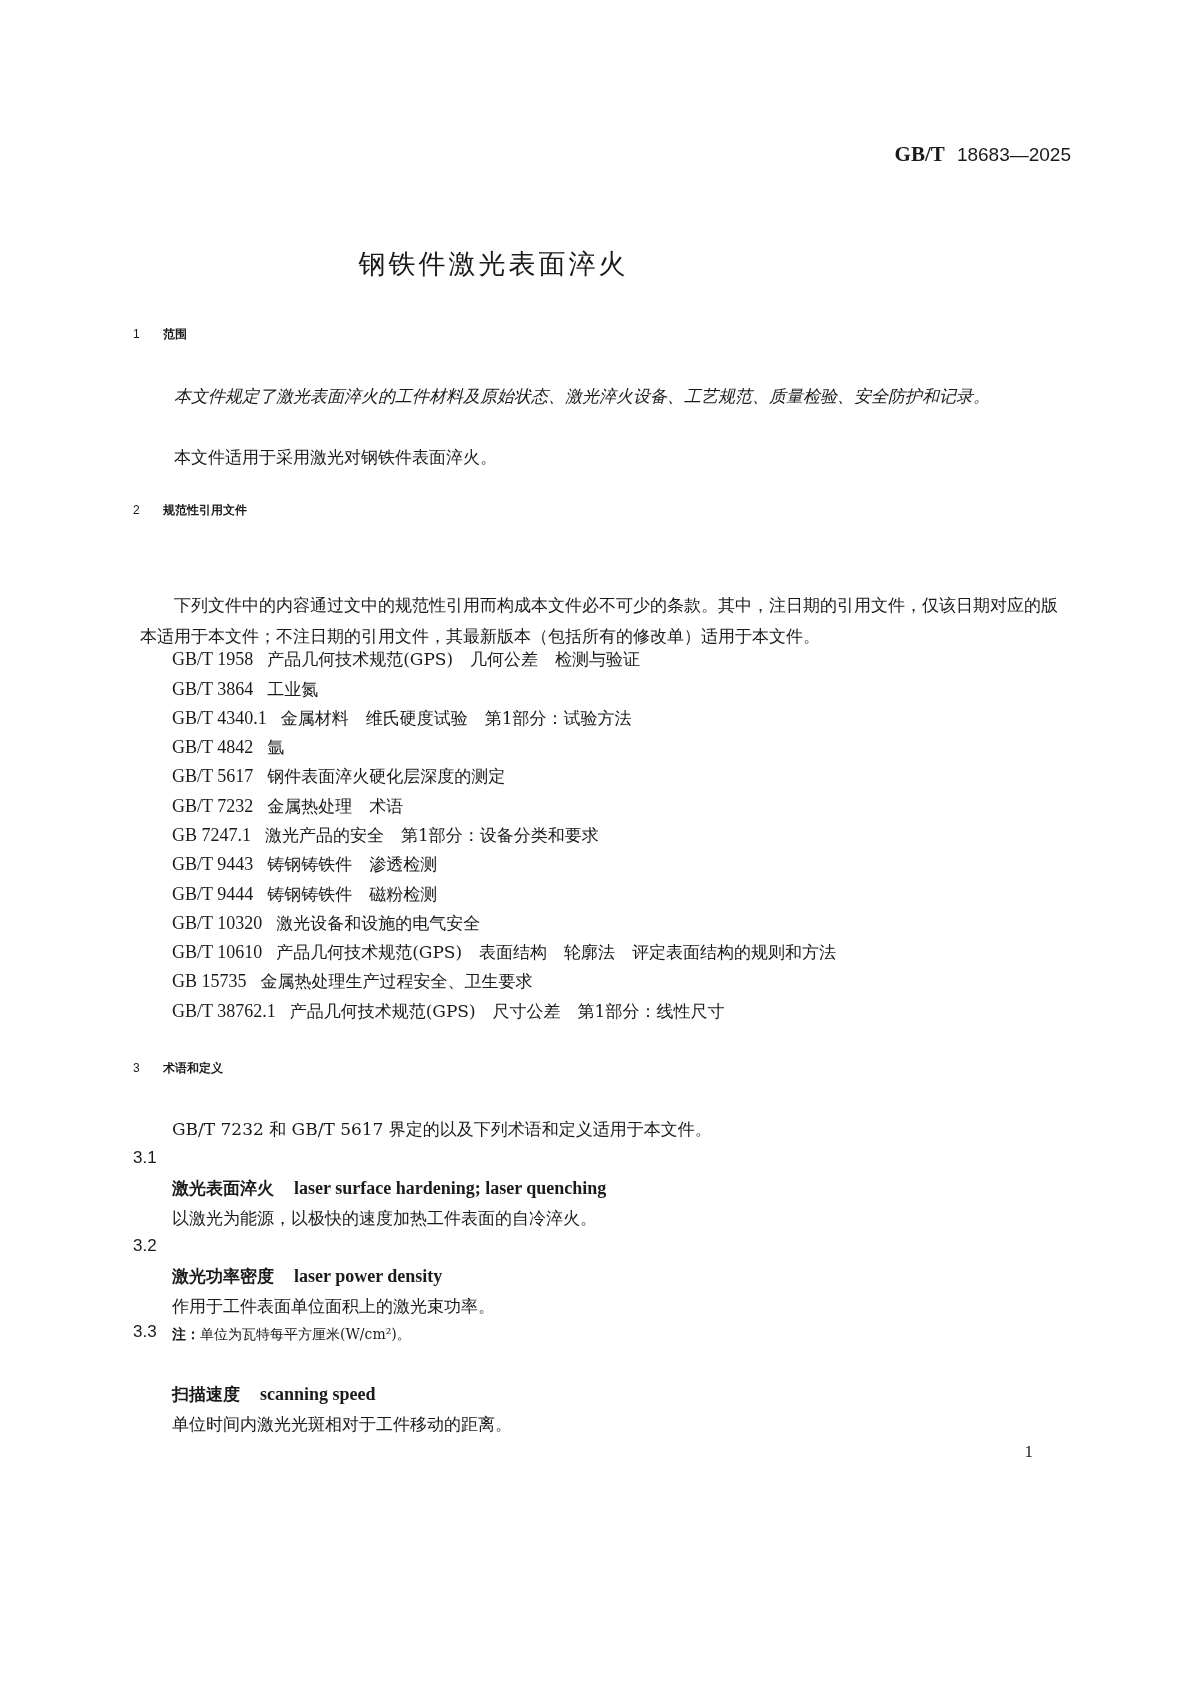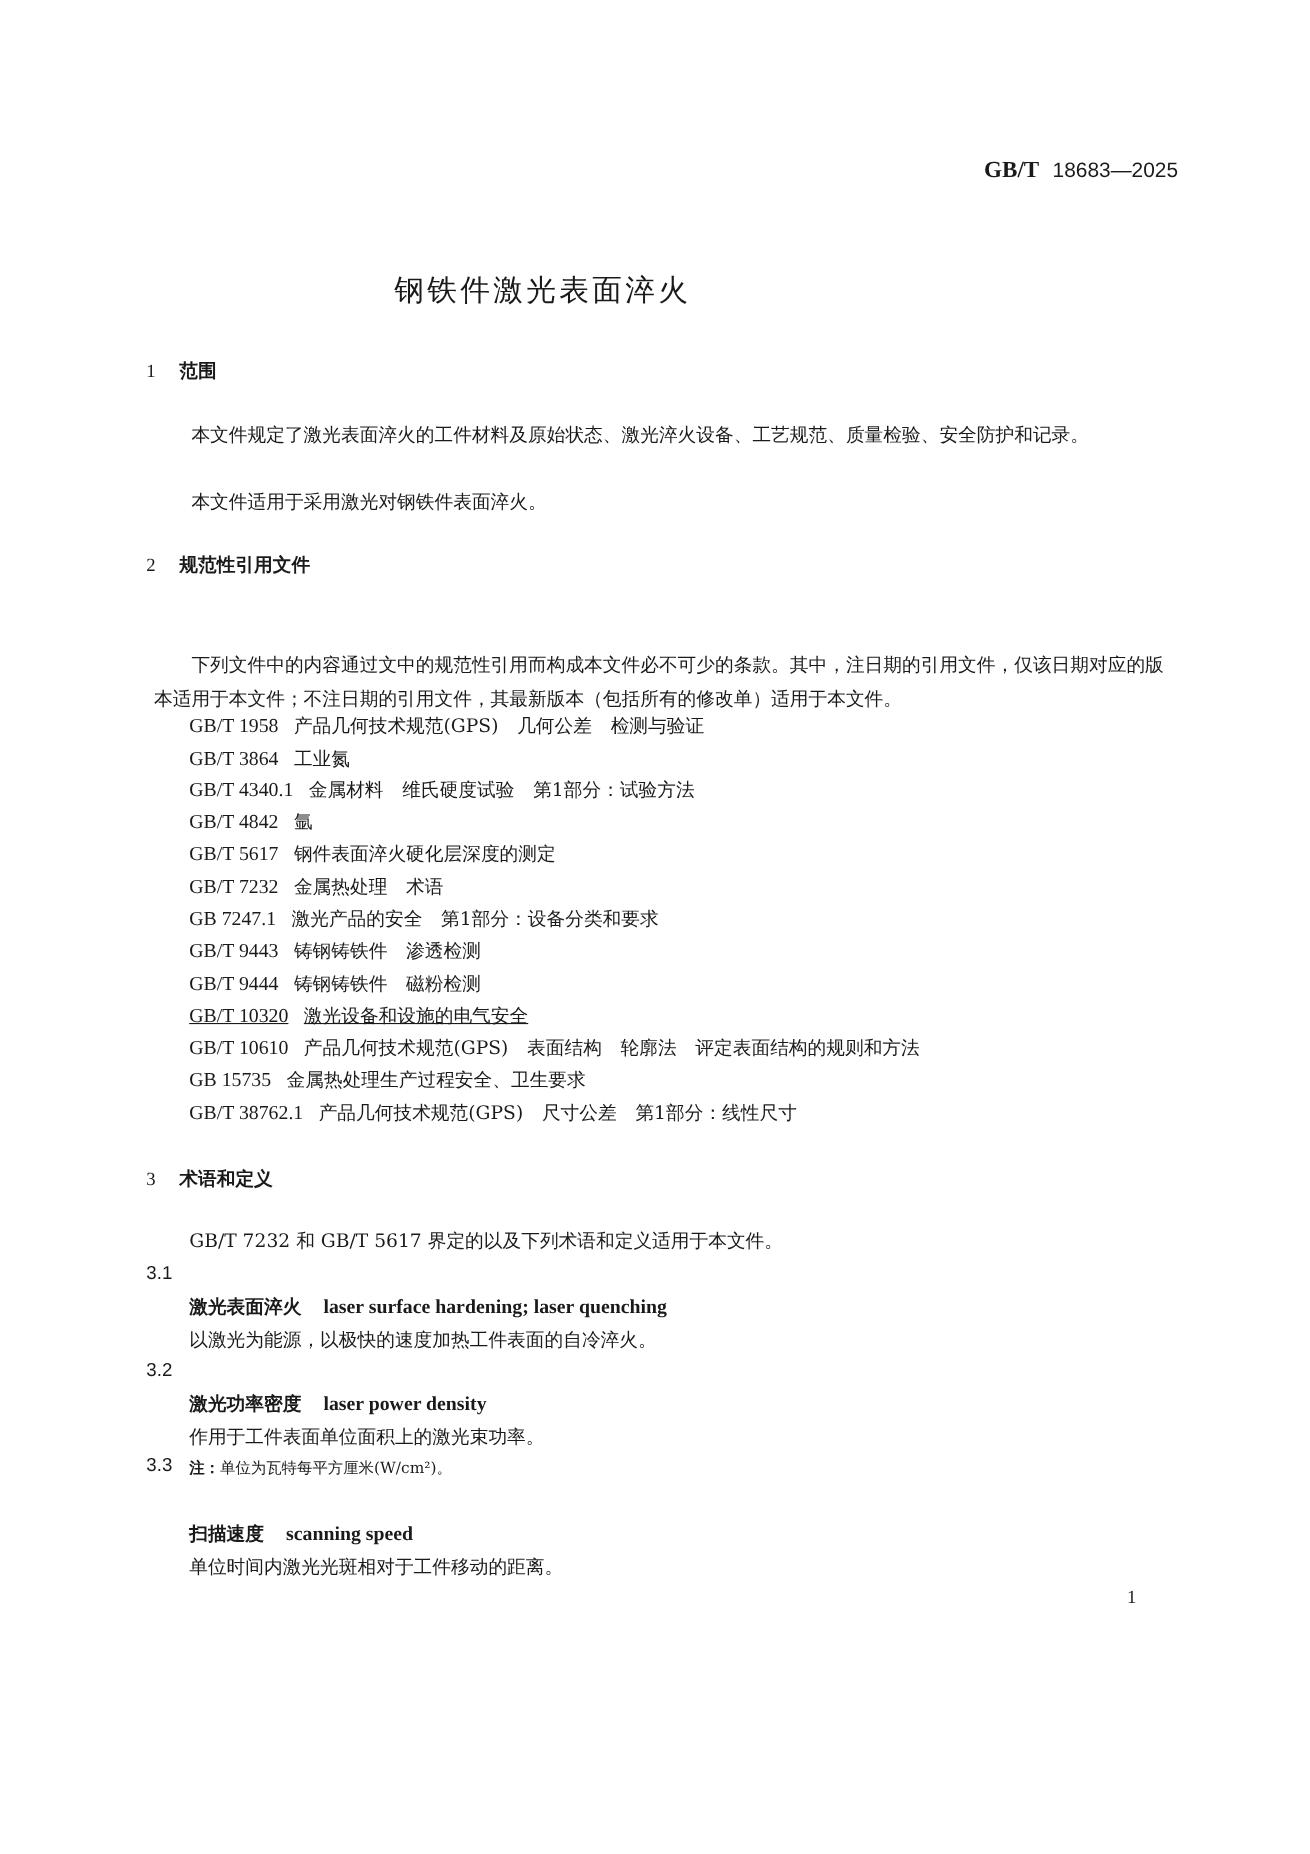--- a/index.html
+++ b/index.html
@@ -4,21 +4,21 @@
 <style>
   html, body { margin: 0; padding: 0; background: #ffffff; }
   body { width: 1191px; height: 1685px; position: relative; overflow: hidden; color: #1a1a1a;
          font-family: "DejaVu Serif", "Liberation Serif", serif; }
   .abs { position: absolute; white-space: nowrap; }
   .std-no { right: 120px; top: 142px; font-size: 19px; }
   .std-no .code { font-family: "Liberation Serif", serif; font-weight: bold; font-size: 21px; }
   .std-no .num { font-family: "Liberation Sans", sans-serif; font-size: 19px; }
   .title { left: 0; width: 987px; text-align: center; top: 246px; font-size: 27px;
            font-family: "DejaVu Sans", sans-serif; letter-spacing: 3px; }
-  .h1 { font-family: Liberation Serif, serif; font-size: 17px; font-weight: bold; }
+  .h1 { font-family: Liberation Sans, sans-serif; font-size: 12px; font-weight: bold; }
   .h1 .no { display: inline-block; width: 30px; font-weight: normal; }
   .p { font-size: 17px; line-height: 31px; }
   .ref { font-size: 17px; }
   .ref .code { font-family: "Liberation Serif", serif; font-size: 18px; margin-right: 14px; }
   .termno { font-family: "Liberation Sans", sans-serif; font-size: 17px; }
   .term { font-family: "DejaVu Sans", sans-serif; font-size: 17px; font-weight: bold; }
   .term .en { font-family: "Liberation Serif", serif; font-size: 18px; font-weight: bold; margin-left: 20px; }
   .def { font-size: 17px; }
   .note { font-size: 14px; }
   .note .lbl { font-family: "DejaVu Sans", sans-serif; font-weight: bold; }
@@ -31,38 +31,38 @@
 <div class="abs std-no">
   <span class="code">GB/T</span>&nbsp;
   <span class="num">18683—2025</span>
 </div>
 
 <div class="abs title">钢铁件激光表面淬火</div>
 
 <div class="abs h1" style="left:133px; top:326px;">
   <span class="no">1</span><span>范围</span>
 </div>
-<div class="abs p para-block" style="top:381px;">本文件规定了激光表面淬火的工件材料及原始状态、激光淬火设备、工艺规范、质量检验、安全防护和记录。</div>
+<div class="abs p para-block" style="top:381px;font-style:italic;">本文件规定了激光表面淬火的工件材料及原始状态、激光淬火设备、工艺规范、质量检验、安全防护和记录。</div>
 <div class="abs p" style="left:174px; top:442px;">本文件适用于采用激光对钢铁件表面淬火。</div>
 
 <div class="abs h1" style="left:133px; top:502px;">
   <span class="no">2</span><span>规范性引用文件</span>
 </div>
 <div class="abs p para-block" style="top:556px;margin-top:34px;">下列文件中的内容通过文中的规范性引用而构成本文件必不可少的条款。其中，注日期的引用文件，仅该日期对应的版本适用于本文件；不注日期的引用文件，其最新版本（包括所有的修改单）适用于本文件。</div>
 
 <div class="abs ref" style="left:172px; top:648px;"><span class="code">GB/T 1958</span><span>产品几何技术规范(GPS)　几何公差　检测与验证</span></div>
 <div class="abs ref" style="left:172px; top:678px;"><span class="code">GB/T 3864</span><span>工业氮</span></div>
 <div class="abs ref" style="left:172px; top:707px;"><span class="code">GB/T 4340.1</span><span>金属材料　维氏硬度试验　第1部分：试验方法</span></div>
 <div class="abs ref" style="left:172px; top:736px;"><span class="code">GB/T 4842</span><span>氩</span></div>
 <div class="abs ref" style="left:172px; top:765px;"><span class="code">GB/T 5617</span><span>钢件表面淬火硬化层深度的测定</span></div>
 <div class="abs ref" style="left:172px; top:795px;"><span class="code">GB/T 7232</span><span>金属热处理　术语</span></div>
 <div class="abs ref" style="left:172px; top:824px;"><span class="code">GB 7247.1</span><span>激光产品的安全　第1部分：设备分类和要求</span></div>
 <div class="abs ref" style="left:172px; top:853px;"><span class="code">GB/T 9443</span><span>铸钢铸铁件　渗透检测</span></div>
 <div class="abs ref" style="left:172px; top:883px;"><span class="code">GB/T 9444</span><span>铸钢铸铁件　磁粉检测</span></div>
-<div class="abs ref" style="left:172px; top:912px;text-decoration:underline;"><span class="code">GB/T 10320</span><span>激光设备和设施的电气安全</span></div>
+<div class="abs ref" style="left:172px; top:912px;"><span class="code">GB/T 10320</span><span>激光设备和设施的电气安全</span></div>
 <div class="abs ref" style="left:172px; top:941px;"><span class="code">GB/T 10610</span><span>产品几何技术规范(GPS)　表面结构　轮廓法　评定表面结构的规则和方法</span></div>
 <div class="abs ref" style="left:172px; top:970px;"><span class="code">GB 15735</span><span>金属热处理生产过程安全、卫生要求</span></div>
 <div class="abs ref" style="left:172px; top:1000px;"><span class="code">GB/T 38762.1</span><span>产品几何技术规范(GPS)　尺寸公差　第1部分：线性尺寸</span></div>
 
 <div class="abs h1" style="left:133px; top:1060px;">
   <span class="no">3</span><span>术语和定义</span>
 </div>
 <div class="abs p" style="left:172px; top:1114px;">GB/T 7232 和 GB/T 5617 界定的以及下列术语和定义适用于本文件。</div>
 
 <div class="abs termno" style="left:133px; top:1148px;">3.1</div>

